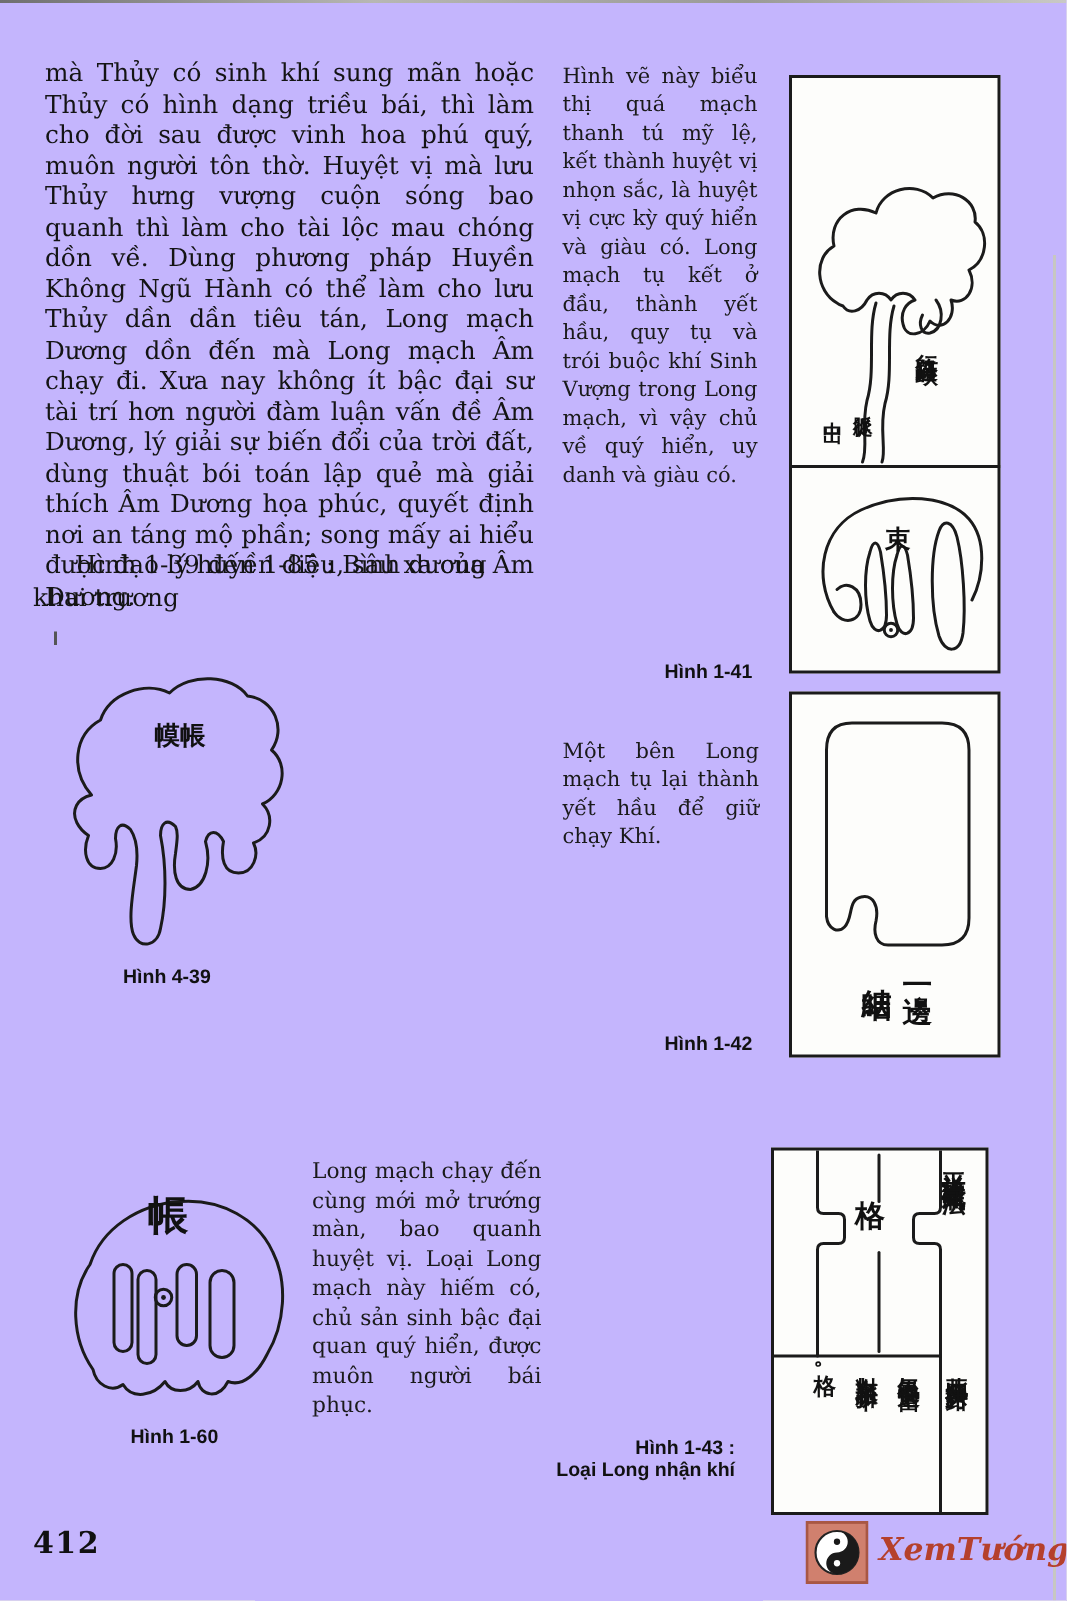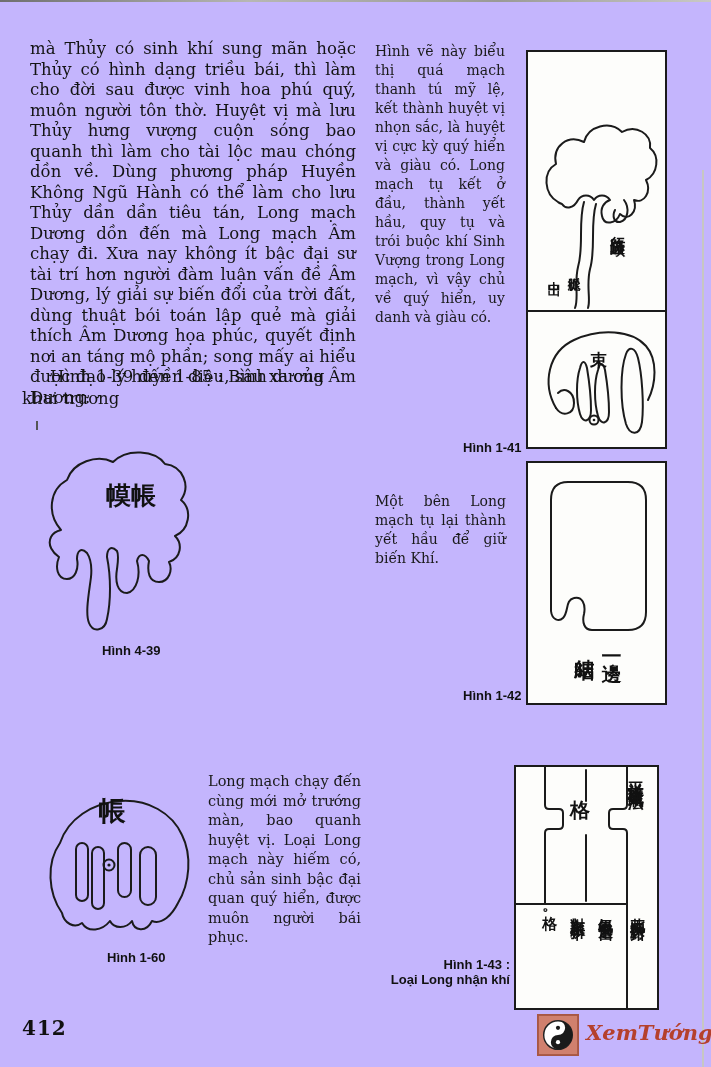--- a/index.html
+++ b/index.html
@@ -3,21 +3,21 @@
 <meta charset="utf-8">
 <style>
   html,body{margin:0;padding:0;background:#e8e8e4;}
   .page{position:relative;width:711px;height:1067px;background:#c4b5fd;overflow:hidden;
         font-family:"DejaVu Serif",serif;color:#161616;}
   .abs{position:absolute;}
   .body-text{font:16.5px/20.5px "DejaVu Serif",serif;text-align:justify;color:#141414;}
   .heading{font:16.5px/22px "DejaVu Serif",serif;text-indent:28px;color:#141414;}
   .cap{font:14px/19px "DejaVu Serif",serif;text-align:justify;color:#1a1a1a;}
   .cap-mid{font:14.5px/19.5px "DejaVu Serif",serif;text-align:justify;color:#1a1a1a;}
-  .figcap{font:bold 13px/15px "Liberation Sans",sans-serif;color:#111;margin-left:20px;}
+  .figcap{font:bold 13px/15px "Liberation Sans",sans-serif;color:#111;}
   .cjk{font-family:"DejaVu Sans",sans-serif;font-weight:bold;color:#111;line-height:1.05;}
   .vtext{writing-mode:vertical-rl;text-orientation:upright;letter-spacing:2px;}
   .panel{position:absolute;border:2px solid #1b1b1b;box-sizing:border-box;background:#fdfdfb;}
   .panel svg{display:block;}
   svg .ln{fill:none;stroke:#1b1b1b;stroke-width:2;stroke-linecap:round;stroke-linejoin:round;}
   svg .fill-dot{fill:#1b1b1b;stroke:none;}
   .pagenum{font:bold 20px "DejaVu Serif",serif;color:#111;letter-spacing:1px;}
   .wm-text{font:bold italic 21px "DejaVu Serif",serif;}
   .top-edge{left:0;top:0;width:711px;height:2px;background:linear-gradient(to right,#6f6f6f,#b7b7b3 35%,#9a9a96 70%,#c9c9c5);}
   .right-edge{left:702px;top:170px;width:2px;height:897px;background:#c7c7c2;}
@@ -34,41 +34,41 @@
 
   <div class="abs body-text" style="left:30px;top:39px;width:326px;">mà Thủy có sinh khí sung mãn hoặc Thủy có hình dạng triều bái, thì làm cho đời sau được vinh hoa phú quý, muôn người tôn thờ. Huyệt vị mà lưu Thủy hưng vượng cuộn sóng bao quanh thì làm cho tài lộc mau chóng dồn về. Dùng phương pháp Huyền Không Ngũ Hành có thể làm cho lưu Thủy dần dần tiêu tán, Long mạch Dương dồn đến mà Long mạch Âm chạy đi. Xưa nay không ít bậc đại sư tài trí hơn người đàm luận vấn đề Âm Dương, lý giải sự biến đổi của trời đất, dùng thuật bói toán lập quẻ mà giải thích Âm Dương họa phúc, quyết định nơi an táng mộ phần; song mấy ai hiểu được đạo lý huyền diệu, sâu xa của Âm Dương.</div>
 
   <div class="abs heading" style="left:22px;top:366px;width:332px;">Hình 1-39 đến 1-85 : Bình dương khai trương</div>
 
   <div class="abs" style="left:33px;top:440px;width:172px;height:210px;">
     <svg width="172" height="210" viewBox="0 0 172 210">
       <path class="ln" d="M 28 90 C 14 74 16 50 34 40 C 40 22 64 14 80 22 C 94 8 122 10 132 24 C 150 26 158 46 148 60 C 160 70 156 90 142 96 C 150 104 148 118 136 122 C 140 130 136 142 126 142 C 116 142 114 132 116 121 C 112 113 106 113 104 121 C 108 135 104 151 94 153 C 84 153 82 141 84 129 C 85 121 86 115 84 111 C 78 105 74 109 74 117 C 78 137 78 161 74 179 C 72 191 60 193 56 183 C 52 173 56 153 58 137 C 59 127 58 119 54 113 C 48 107 44 111 44 119 C 46 129 42 139 34 139 C 24 139 22 127 26 117 C 20 113 14 105 18 97 C 20 93 24 91 28 90 Z"></path>
     </svg>
   </div>
-  <div class="abs cjk" style="left:84px;top:483px;width:72px;text-align:right;font-size:25px;">幙帳</div>
+  <div class="abs cjk" style="left:84px;top:483px;width:72px;text-align:center;font-size:17px;">幙帳</div>
   <div class="abs figcap" style="left:82px;top:643px;">Hình 4-39</div>
 
   <div class="abs" style="left:38px;top:781px;width:164px;height:176px;">
     <svg width="164" height="176" viewBox="0 0 164 176">
       <path class="ln" d="M 24 132 C 10 112 8 82 22 62 C 30 38 54 22 82 20 C 110 18 134 32 144 54 C 154 74 152 102 140 122 C 134 134 124 144 114 140 C 108 152 96 150 94 140 C 88 148 76 148 72 140 C 64 150 50 152 44 142 C 36 148 26 142 24 132 Z"></path>
       <rect class="ln" x="38" y="62" width="12" height="58" rx="6"></rect>
       <rect class="ln" x="54" y="66" width="12" height="62" rx="6"></rect>
       <rect class="ln" x="80" y="62" width="13" height="54" rx="6.5"></rect>
       <rect class="ln" x="102" y="66" width="16" height="58" rx="8"></rect>
       <circle class="ln" cx="71" cy="84" r="5.5"></circle>
       <circle class="fill-dot" cx="71" cy="84" r="1.6"></circle>
     </svg>
   </div>
   <div class="abs cjk" style="left:94px;top:797px;width:36px;text-align:center;font-size:27px;">帳</div>
   <div class="abs figcap" style="left:87px;top:950px;">Hình 1-60</div>
   <div class="abs cap" style="left:375px;top:42px;width:130px;">Hình vẽ này biểu thị quá mạch thanh tú mỹ lệ, kết thành huyệt vị nhọn sắc, là huyệt vị cực kỳ quý hiển và giàu có. Long mạch tụ kết ở đầu, thành yết hầu, quy tụ và trói buộc khí Sinh Vượng trong Long mạch, vì vậy chủ về quý hiển, uy danh và giàu có.</div>
 
   <div class="abs cap-mid" style="left:208px;top:772px;width:153px;">Long mạch chạy đến cùng mới mở trướng màn, bao quanh huyệt vị. Loại Long mạch này hiếm có, chủ sản sinh bậc đại quan quý hiển, được muôn người bái phục.</div>
   <div class="abs figcap" style="left:443px;top:440px;">Hình 1-41</div>
-  <div class="abs cap" style="left:375px;top:492px;width:131px;">Một bên Long mạch tụ lại thành yết hầu để giữ biến Khí.</div>
+  <div class="abs cap" style="left:375px;top:492px;width:131px;">Một bên Long mạch tụ lại thành yết hầu để giữ chạy Khí.</div>
   <div class="abs figcap" style="left:443px;top:688px;">Hình 1-42</div>
   <div class="abs figcap" style="left:368px;top:957px;width:122px;text-align:right;">
     <div>Hình 1-43 :</div>
     <div>Loại Long nhận khí</div>
   </div>
 
   <div class="panel" style="left:526px;top:50px;width:141px;height:262px;">
     <svg width="137" height="258" viewBox="0 0 137 258">
       <path class="ln" d="M 30 150 C 16 142 14 120 28 112 C 24 94 40 82 56 90 C 60 74 82 68 94 80 C 108 72 124 82 122 96 C 132 104 130 122 118 128 C 124 140 116 152 106 148 C 110 160 100 170 92 162 C 88 172 76 174 74 164 C 72 156 76 150 82 148 C 78 142 70 142 66 148 C 62 142 54 142 50 148 C 46 156 38 158 34 152 C 31 151 30 150 30 150 Z"></path>
       <path class="ln" d="M 56 150 C 50 170 56 195 50 215 C 46 232 51 246 47 256"></path>

